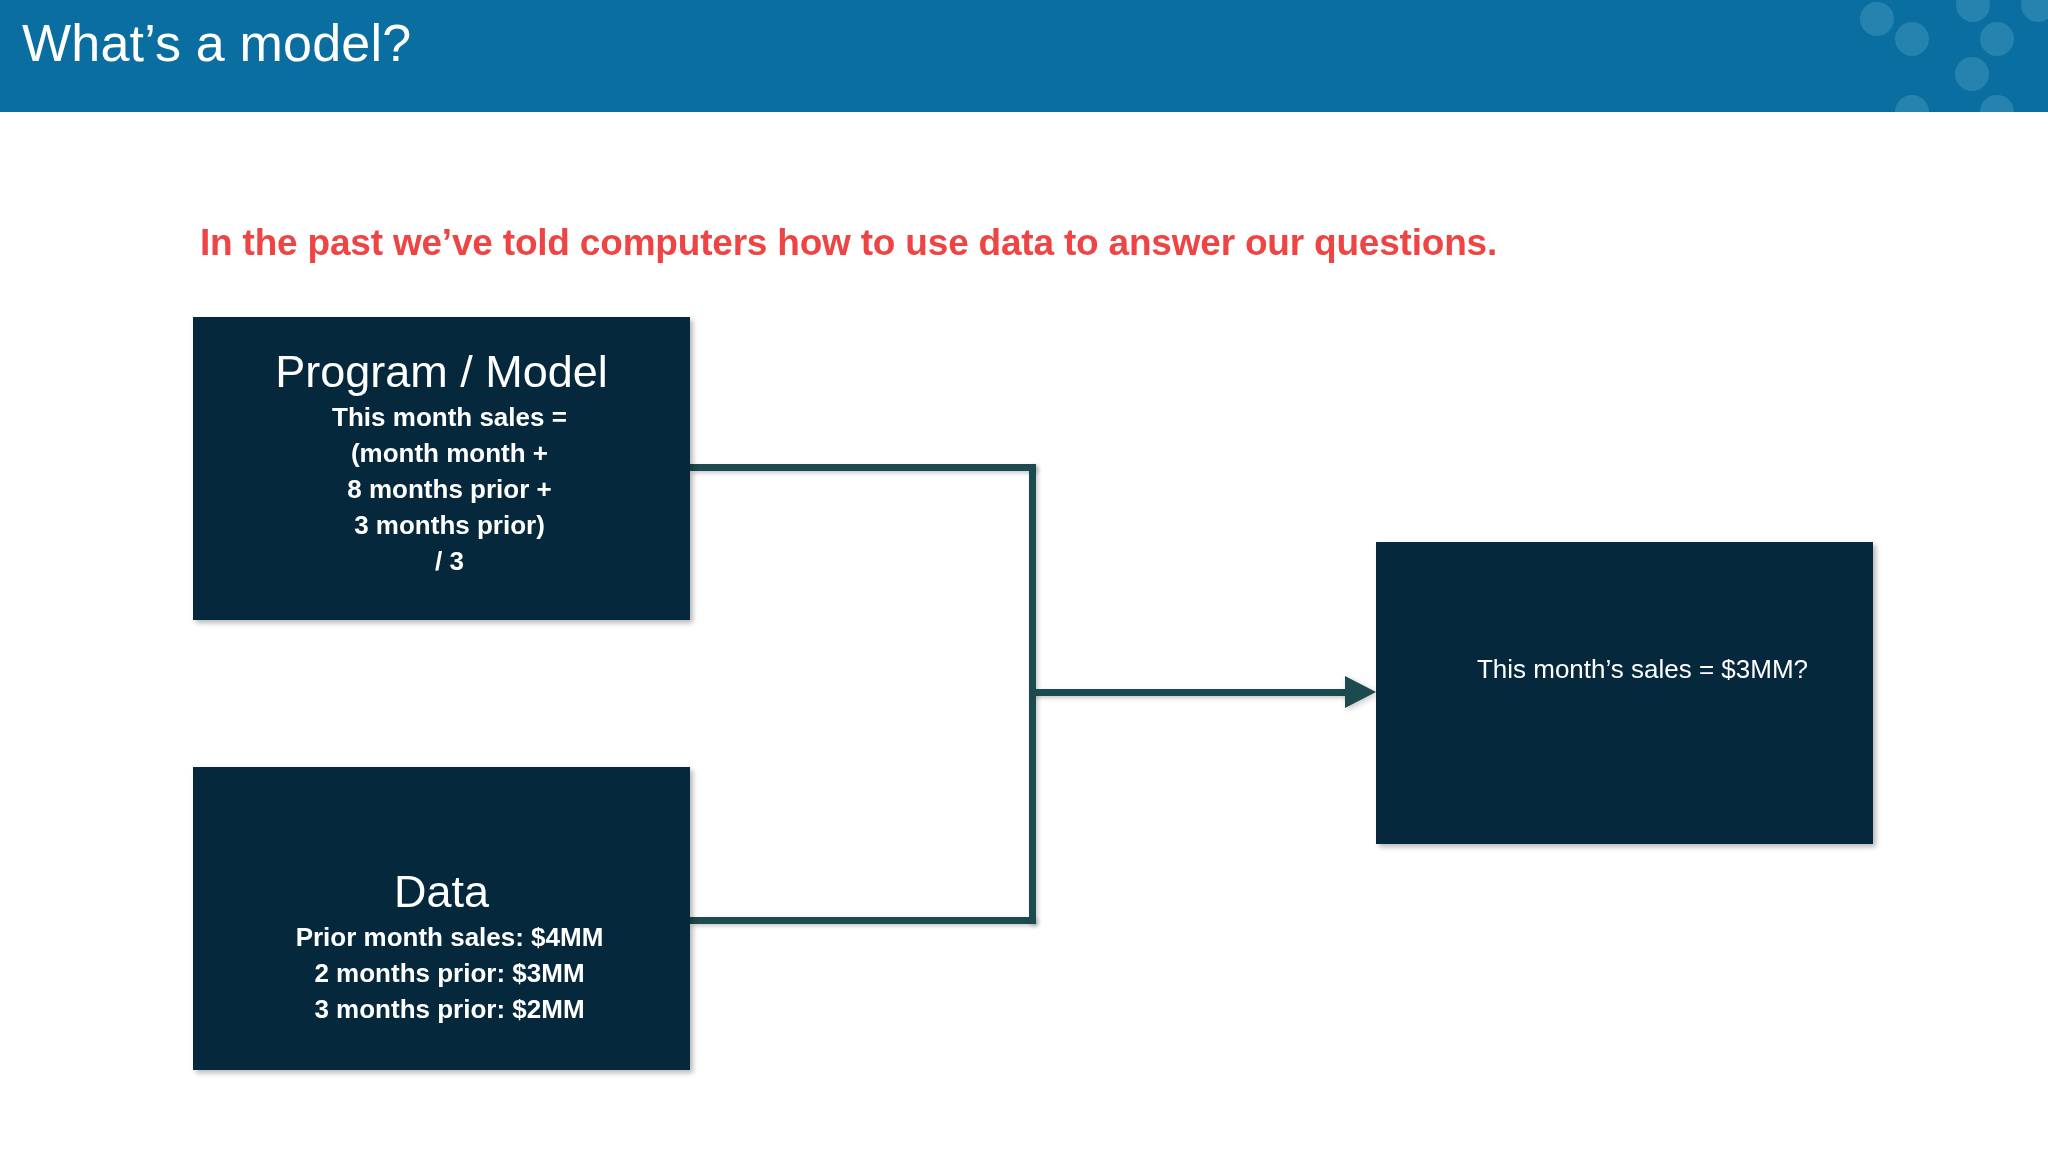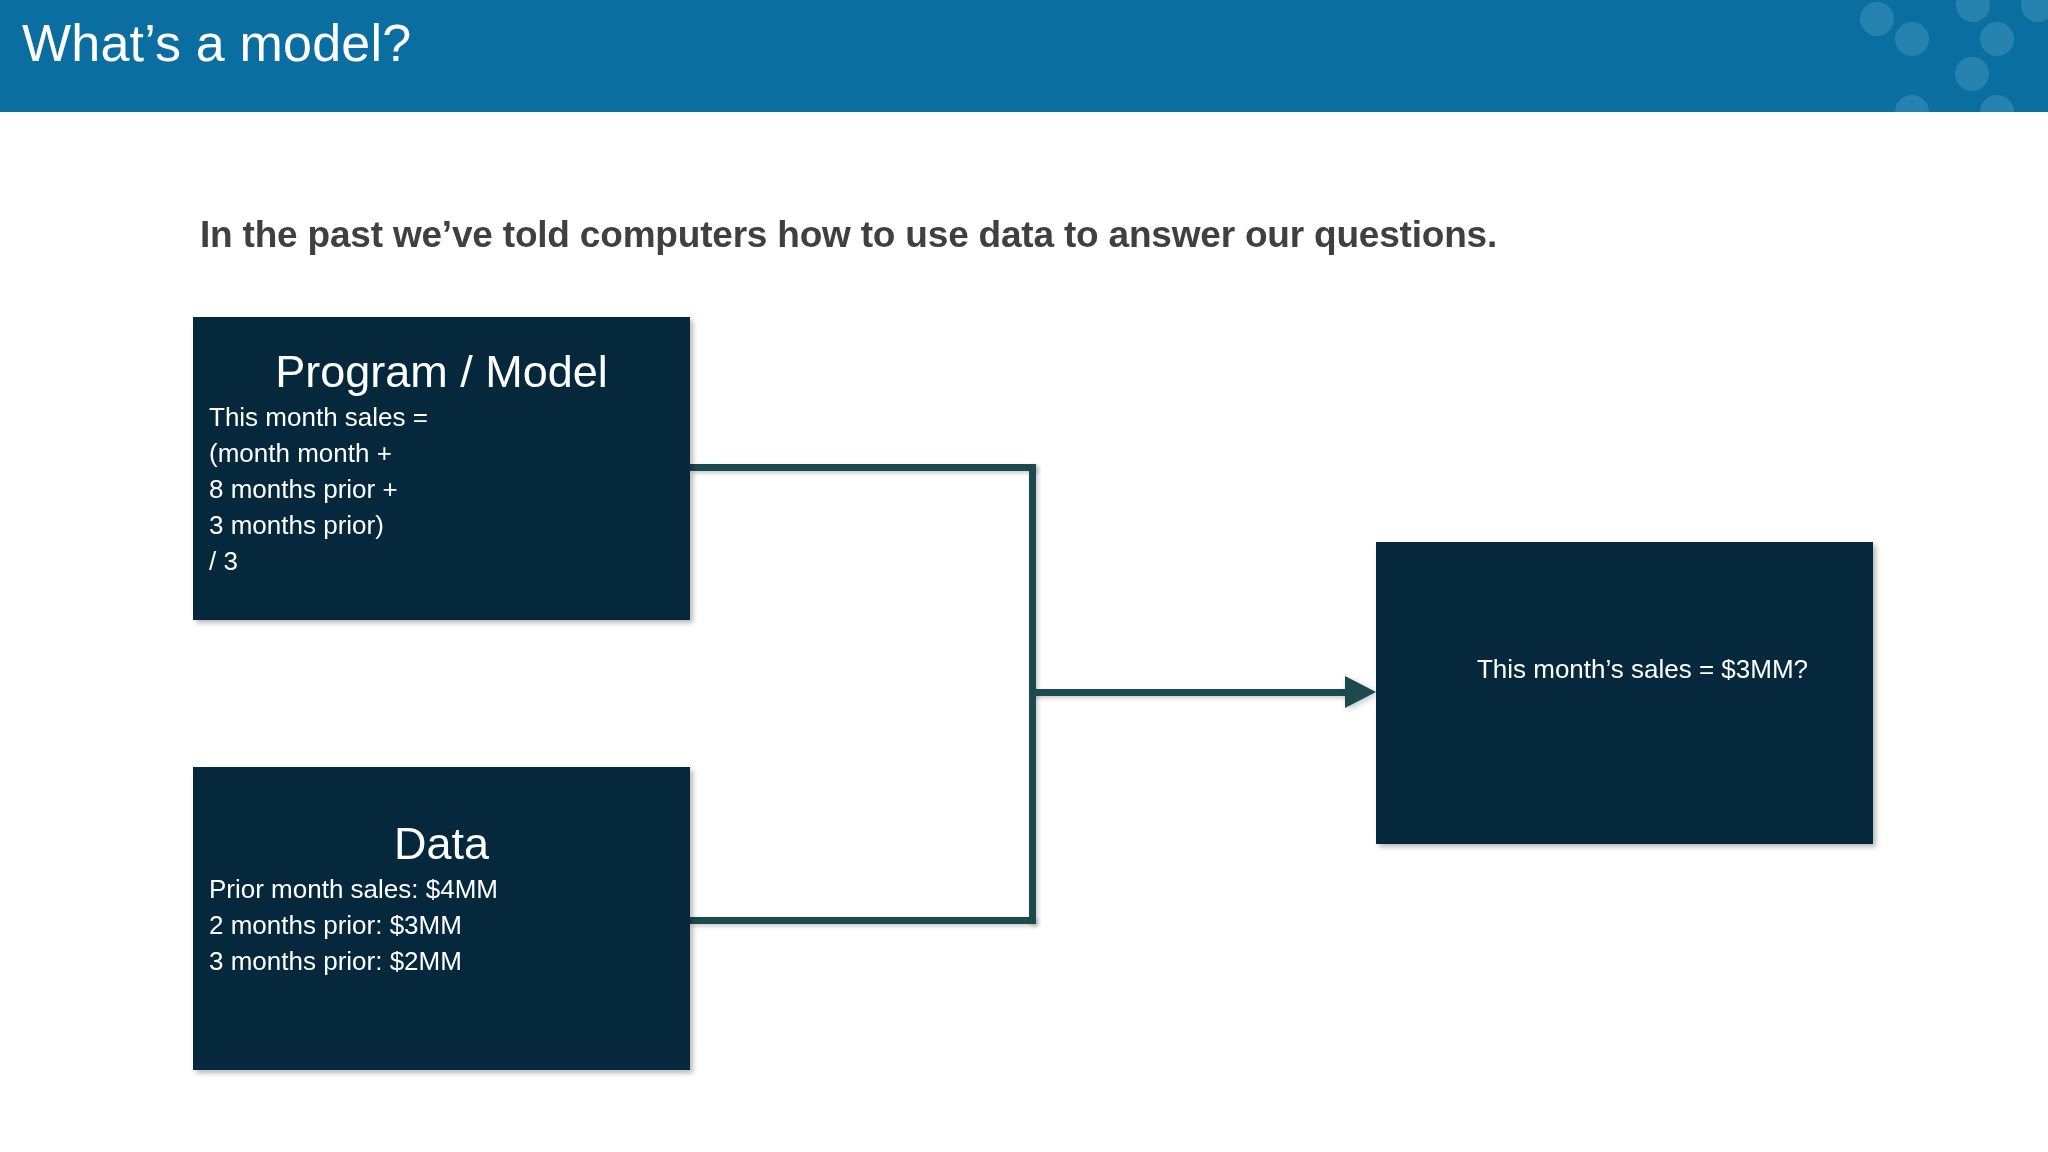--- a/index.html
+++ b/index.html
@@ -46,26 +46,26 @@
   .hdot {
     position: absolute;
     border-radius: 50%;
     background: #2683b0;
   }
 
   
   #subtitle {
     position: absolute;
     left: 200px;
-    top: 212px;
+    top: 220px;
     width: 1700px;
     font-size: 37px;
     line-height: 46px;
     font-weight: bold;
-    color: #404040;
+    color: #ef4444;
     letter-spacing: -0.2px;
   }
 
   
   #diagram {
     position: absolute;
     left: 0;
     top: 0;
     width: 1824px;
     height: 1152px;
@@ -84,40 +84,40 @@
     text-align: center;
     font-weight: 400;
     white-space: nowrap;
   }
   .node-body {
     color: #ffffff;
     font-size: 26px;
     line-height: 36px;
     font-weight: 400;
   }
-  .node-body.left { text-align: left; }
+  .node-body.left { text-align: center; font-weight: bold; }
   .node-body.center { text-align: center; padding-left: 36px; }
 
   
   #box-program {
     left: 193px;
     top: 317px;
     width: 497px;
     height: 303px;
     padding: 27px 0 0 0;
   }
   #box-program .node-body { padding-left: 16px; }
 
   
   #box-data {
     left: 193px;
     top: 767px;
     width: 497px;
     height: 303px;
-    padding: 49px 0 0 0;
+    padding: 97px 0 0 0;
   }
   #box-data .node-body { padding-left: 16px; }
 
   
   #box-answer {
     left: 1376px;
     top: 542px;
     width: 497px;
     height: 302px;
     padding: 109px 0 0 0;

